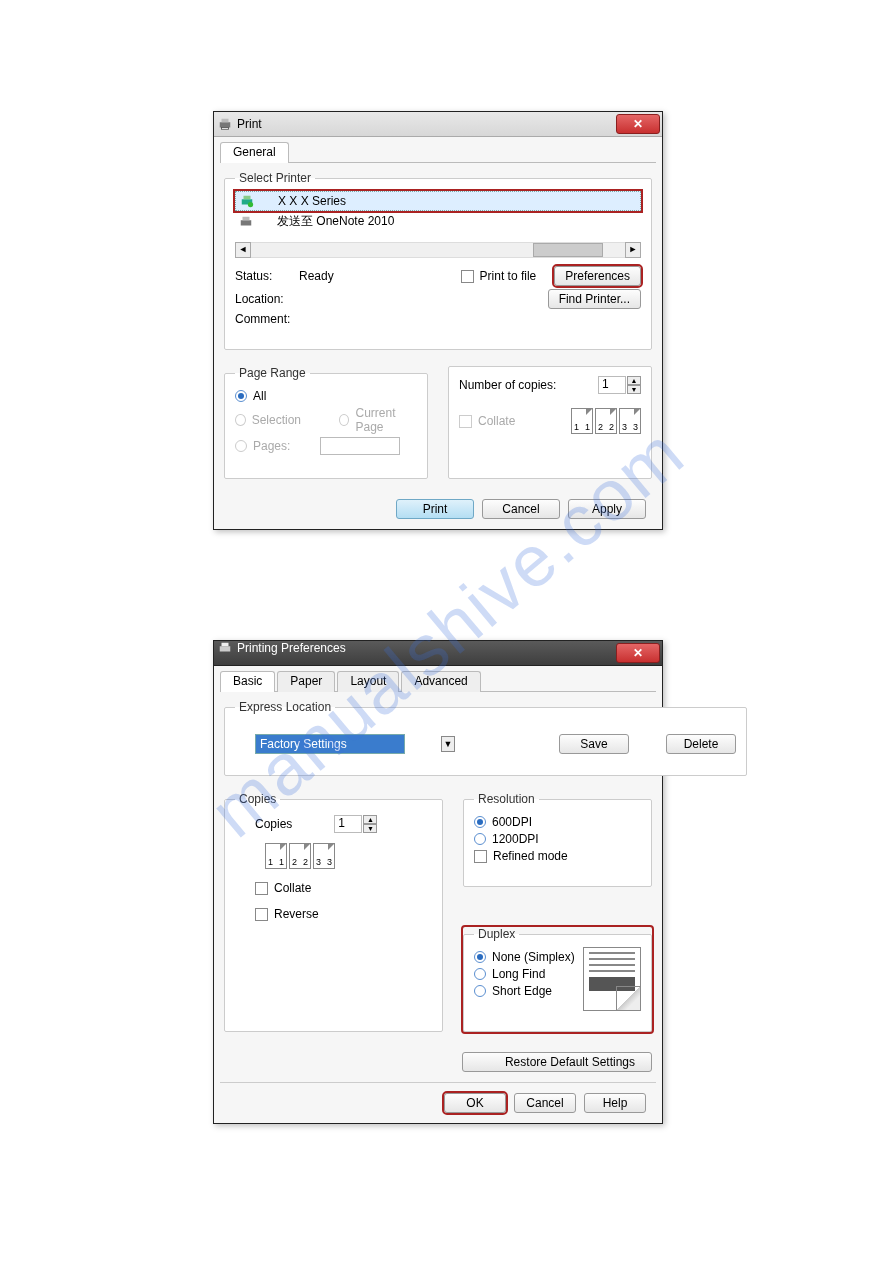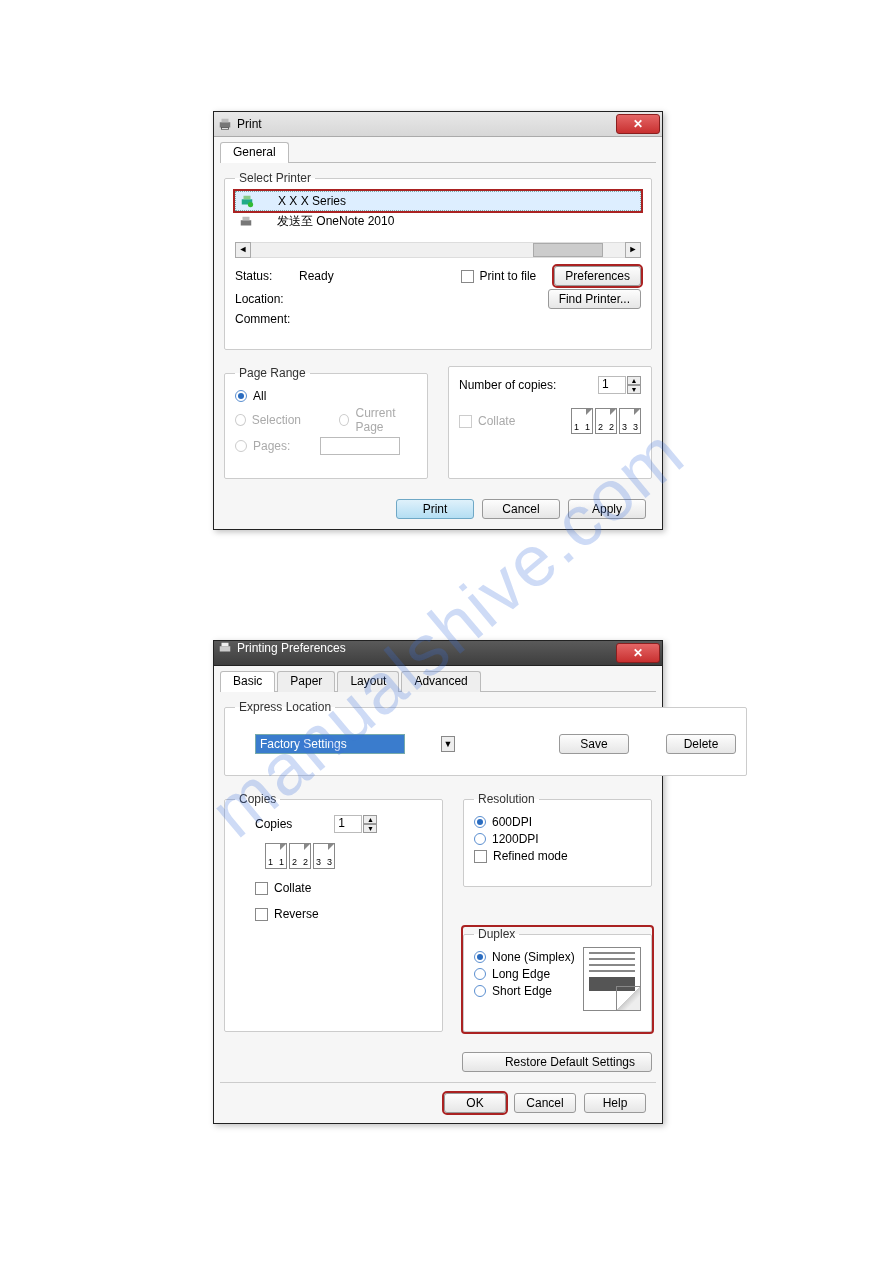--- a/index.html
+++ b/index.html
@@ -328,21 +328,21 @@
           <div style="display:flex; gap:8px;">
             <div style="flex:1;">
               <div class="row">
                 <span class="radio">
                     <span class="dot"></span>
                   </span>
                 <span>None (Simplex)</span>
               </div>
               <div class="row">
                 <span class="radio"></span>
-                <span>Long Edge</span>
+                <span>Long Find</span>
               </div>
               <div class="row">
                 <span class="radio"></span>
                 <span>Short Edge</span>
               </div>
             </div>
             <div class="duplex-preview">
               <div class="line"></div>
                 <div class="line"></div>
                 <div class="line"></div>

